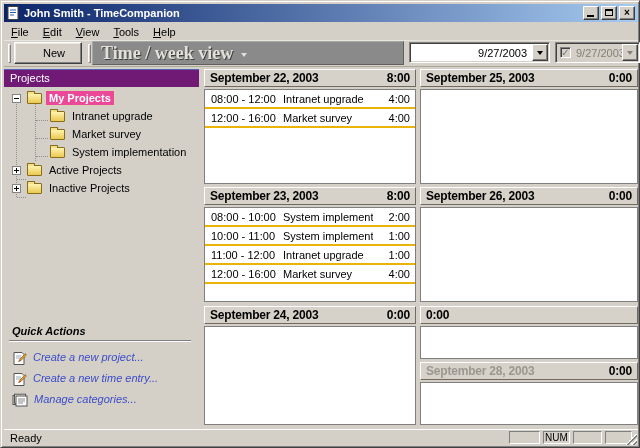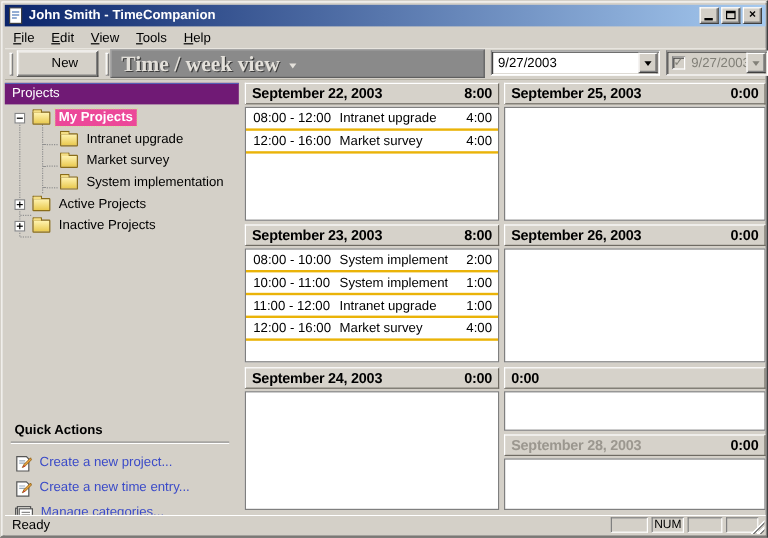--- a/index.html
+++ b/index.html
@@ -45,21 +45,21 @@
   .banner { position:absolute; left:88px; top:1px; width:312px; height:24px; background:#8a8a8a;
             border:1px solid; border-color:#a8a8a8 #5f5f5f #5f5f5f #a8a8a8;
             display:flex; align-items:center; padding:0 8px; gap:8px; }
   .banner-text { font-family:"Liberation Serif","DejaVu Serif",serif; font-weight:bold; font-size:18px;
                  color:#e3e0da; text-shadow:1px 1px 0 #3e3e3e; white-space:nowrap; }
   .banner .arrow-down { border-top-color:#e3e0da; margin-top:3px; }
 
   .combo { position:absolute; top:2px; height:21px; background:#fff;
            border:1px solid; border-color:#808080 #fff #fff #808080;
            box-shadow: inset 1px 1px 0 #404040, inset -1px -1px 0 #d4d0c8;
-           display:flex; align-items:center; }
+           display:flex; align-items:center;text-align:right; }
   .combo-date { left:405px; width:141px; }
   .combo-text { flex:1; padding:0 5px; white-space:nowrap; overflow:hidden; }
   .combo-btn { width:16px; height:17px; margin-right:1px; background:#d4d0c8;
                border:1px solid; border-color:#fff #404040 #404040 #fff;
                box-shadow: inset -1px -1px 0 #808080;
                display:flex; align-items:center; justify-content:center; }
   .picker-disabled { left:551px; width:85px; background:#d4d0c8; }
   .picker-disabled .combo-text { color:#828078; }
   .checkbox { width:11px; height:11px; margin-left:4px; background:#d4d0c8;
               border:1px solid; border-color:#808080 #fff #fff #808080;
@@ -80,21 +80,21 @@
   .expander.plus::after { content:""; position:absolute; left:3px; top:1px; width:1px; height:5px; background:#000; }
   .folder { width:15px; height:11px; flex:none; position:relative; margin:0 4px 0 6px;
             background:linear-gradient(#fff3b0,#e9c94e); border:1px solid #8a6d1a; border-radius:1px; }
   .folder::before { content:""; position:absolute; left:-1px; top:-3px; width:6px; height:2px;
                     background:#f4de86; border:1px solid #8a6d1a; border-bottom:none; border-radius:1px 1px 0 0; }
   .tree-label { white-space:nowrap; padding:1px 3px; }
   .tree-label.selected { background:#ec4899; color:#fff; font-weight:bold; outline:1px dotted #d8d8a0; }
   .dotline-v { position:absolute; width:1px; border-left:1px dotted #909090; }
   .dotline-h { position:absolute; height:1px; border-top:1px dotted #909090; }
 
-  .qa { position:absolute; left:0; top:284px; width:195px; }
+  .qa { position:absolute; left:0; top:256px; width:195px;font-style:italic; }
   .qa-title { font-weight:bold; padding-left:8px; }
   .qa-rule { margin:3px 8px 6px 5px; height:2px; border-top:1px solid #808080; border-bottom:1px solid #fff; }
   .qa-link { display:flex; gap:6px; padding:3px 0 3px 8px; color:#3b4bc8; cursor:pointer; }
   .qa-link svg { flex:none; }
 
   
   .panel { position:absolute; }
   .phead { position:absolute; left:0; top:0; right:0; height:18px; background:#d6d2ca;
            border:1px solid; border-color:#fff #6f6b63 #6f6b63 #fff;
            display:flex; align-items:center; justify-content:space-between; padding:0 5px;

